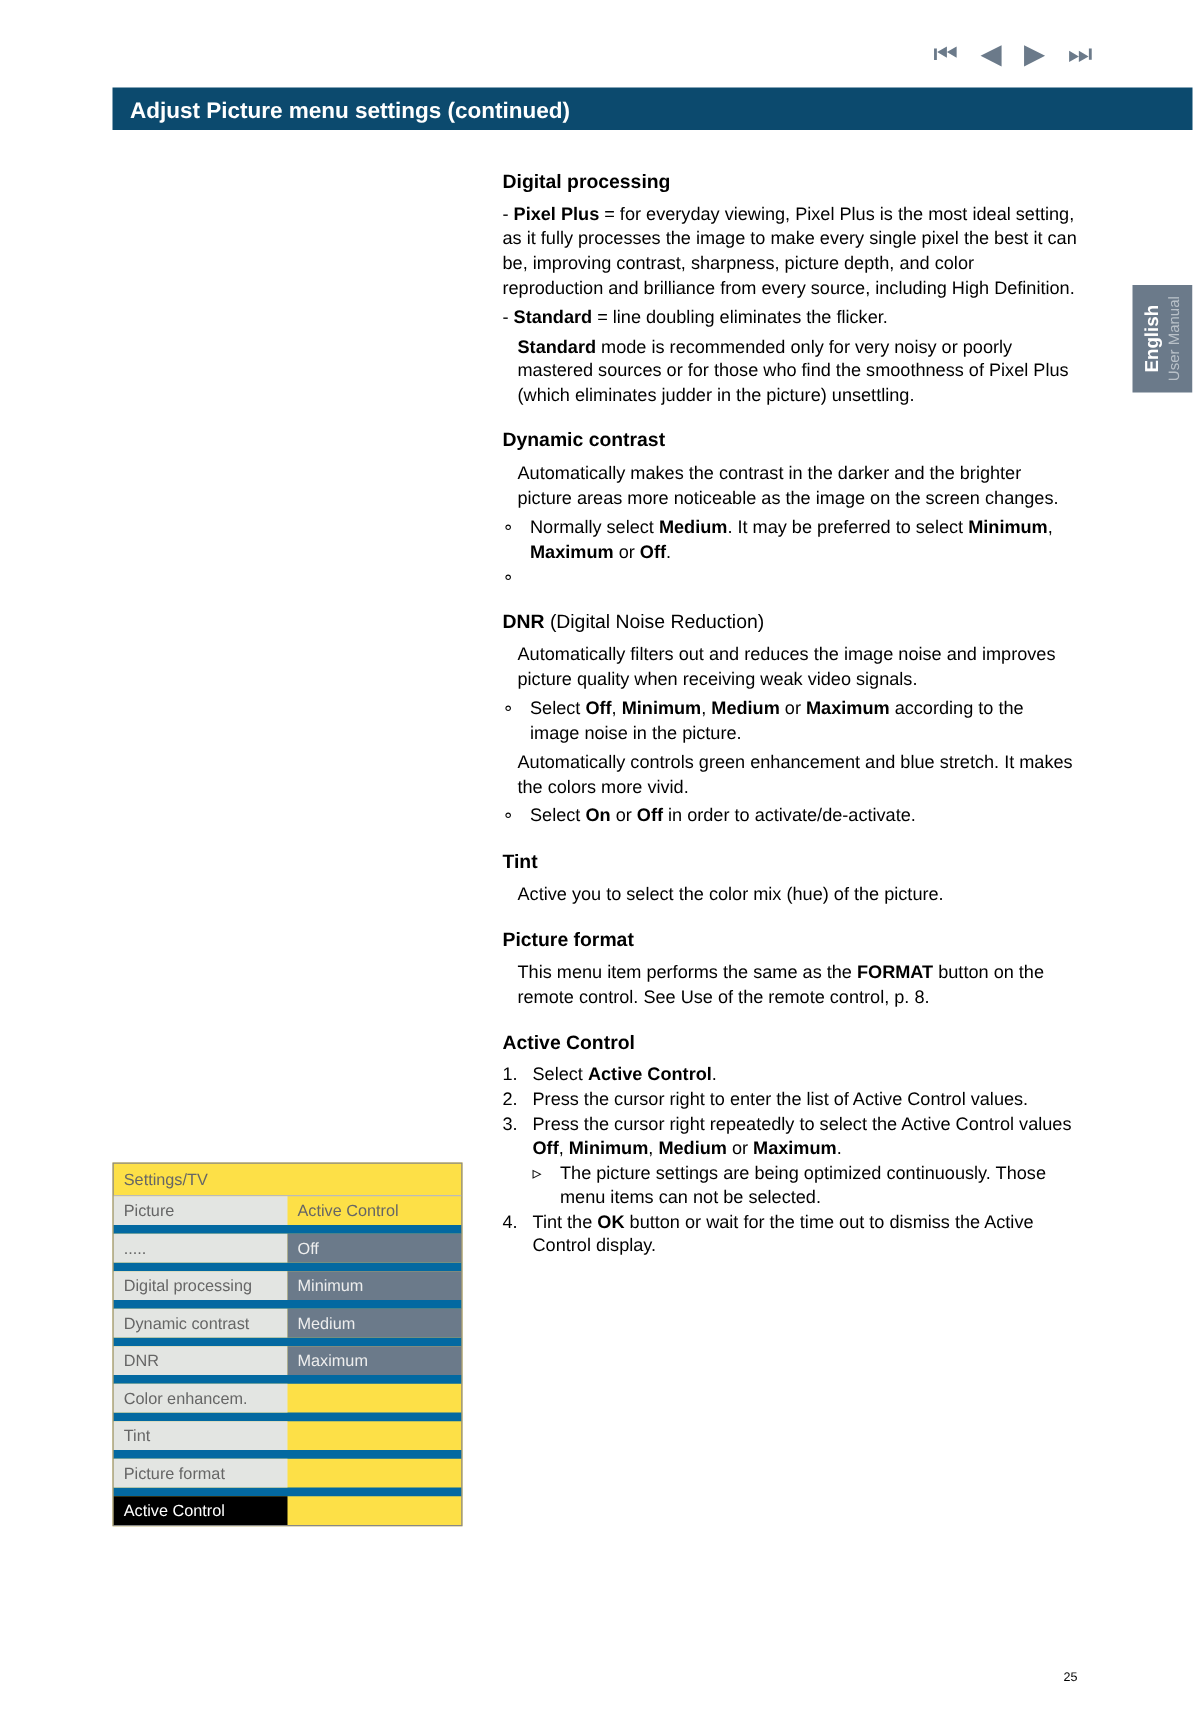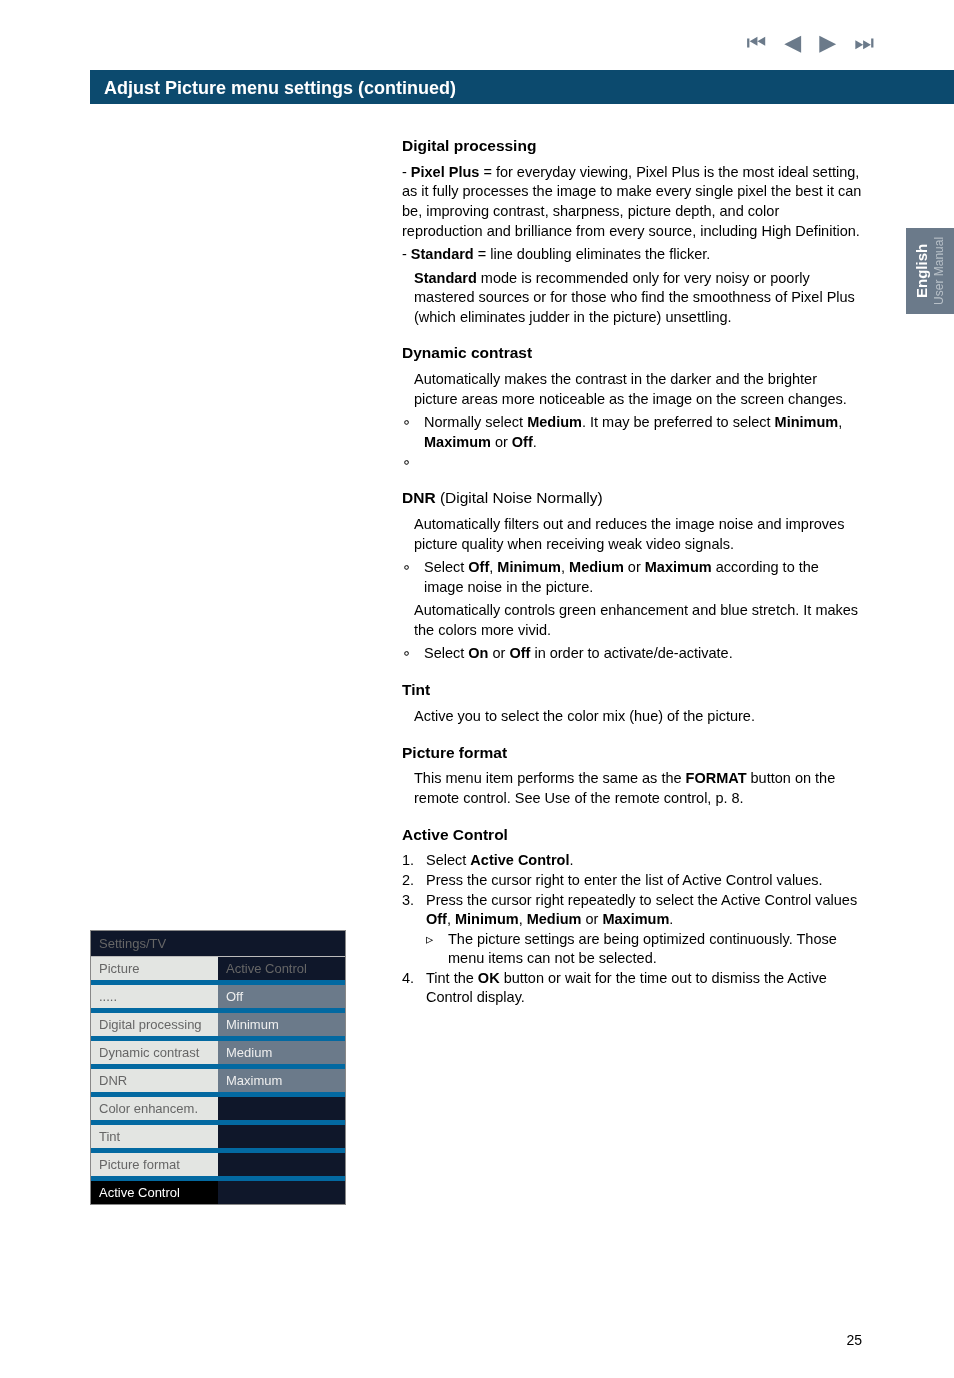--- a/index.html
+++ b/index.html
@@ -67,43 +67,43 @@
   .bullet-row .mark { width: 14px; flex-shrink: 0; }
   .num-row { display: flex; gap: 6px; }
   .num-row .mark { width: 18px; flex-shrink: 0; }
   .sub-row { display: flex; gap: 8px; padding-left: 24px; }
   .sub-row .mark { width: 14px; flex-shrink: 0; }
 
   .menu-box {
     position: absolute;
     top: 930px;
     left: 90px;
-    width: 256px;
+    width: 280px;
     border: 1px solid #888;
     font-size: 13px;
-    background: #0f172a;
+    background: #fde047;
     color: #666;
   }
   .menu-box .hdr { padding: 5px 8px; border-bottom: 1px solid #bbb; }
-  .menu-box .row { display: flex; border-bottom: 5px solid #0369a1; align-items: center; }
+  .menu-box .row { display: flex; border-bottom: 7px solid #0369a1; align-items: center; }
   .menu-box .row:last-child { border-bottom: none; }
   .menu-box .cell-l { width: 50%; padding: 4px 8px; }
   .menu-box .cell-r { width: 50%; padding: 4px 8px; background: #6b7a8a; color: #eee; }
   .menu-box .cell-r.plain { background: transparent; color: #666; }
   .menu-box .row.sub .cell-l { background: #e3e5e2; }
   .menu-box .row.sub.nohl .cell-r { background: transparent; }
   .menu-box .row.active .cell-l { background: #000; color: #fff; }
   .menu-box .row.active .cell-r { background: transparent; }
   .menu-box .info { padding: 10px 8px 14px; color: #666; }
 
   .pagenum {
     position: absolute;
     bottom: 30px;
     right: 92px;
-    font-size: 14px;
+    font-size: 10px;
   }
 </style>
 </head>
 <body>
 
 <div class="nav-icons">
   <span>⏮</span>
   <span>◀</span>
   <span>▶</span>
   <span>⏭</span>
@@ -134,21 +134,21 @@
   <h3>Dynamic contrast</h3>
   <p class="indent">Automatically makes the contrast in the darker and the brighter picture areas more noticeable as the image on the screen changes.</p>
   <div class="bullet-row">
     <div class="mark">∘</div>
     <div><span>Normally select </span><b>Medium</b><span>. It may be preferred to select </span><b>Minimum</b><span>, </span><b>Maximum</b><span> or </span><b>Off</b><span>.</span></div>
   </div>
   <div class="bullet-row">
     <div class="mark">∘</div>
   </div>
 
-  <h3><span>DNR</span><span style="font-weight:normal"> (Digital Noise Normally)</span></h3>
+  <h3><span>DNR</span><span style="font-weight:normal"> (Digital Noise Reduction)</span></h3>
   <p class="indent">Automatically filters out and reduces the image noise and improves picture quality when receiving weak video signals.</p>
   <div class="bullet-row">
     <div class="mark">∘</div>
     <div><span>Select </span><b>Off</b><span>, </span><b>Minimum</b><span>, </span><b>Medium</b><span> or </span><b>Maximum</b><span> according to the image noise in the picture.</span></div>
   </div>
 
   <p class="indent">Automatically controls green enhancement and blue stretch. It makes the colors more vivid.</p>
   <div class="bullet-row">
     <div class="mark">∘</div>
     <div><span>Select </span><b>On</b><span> or </span><b>Off</b><span> in order to activate/de-activate.</span></div>

